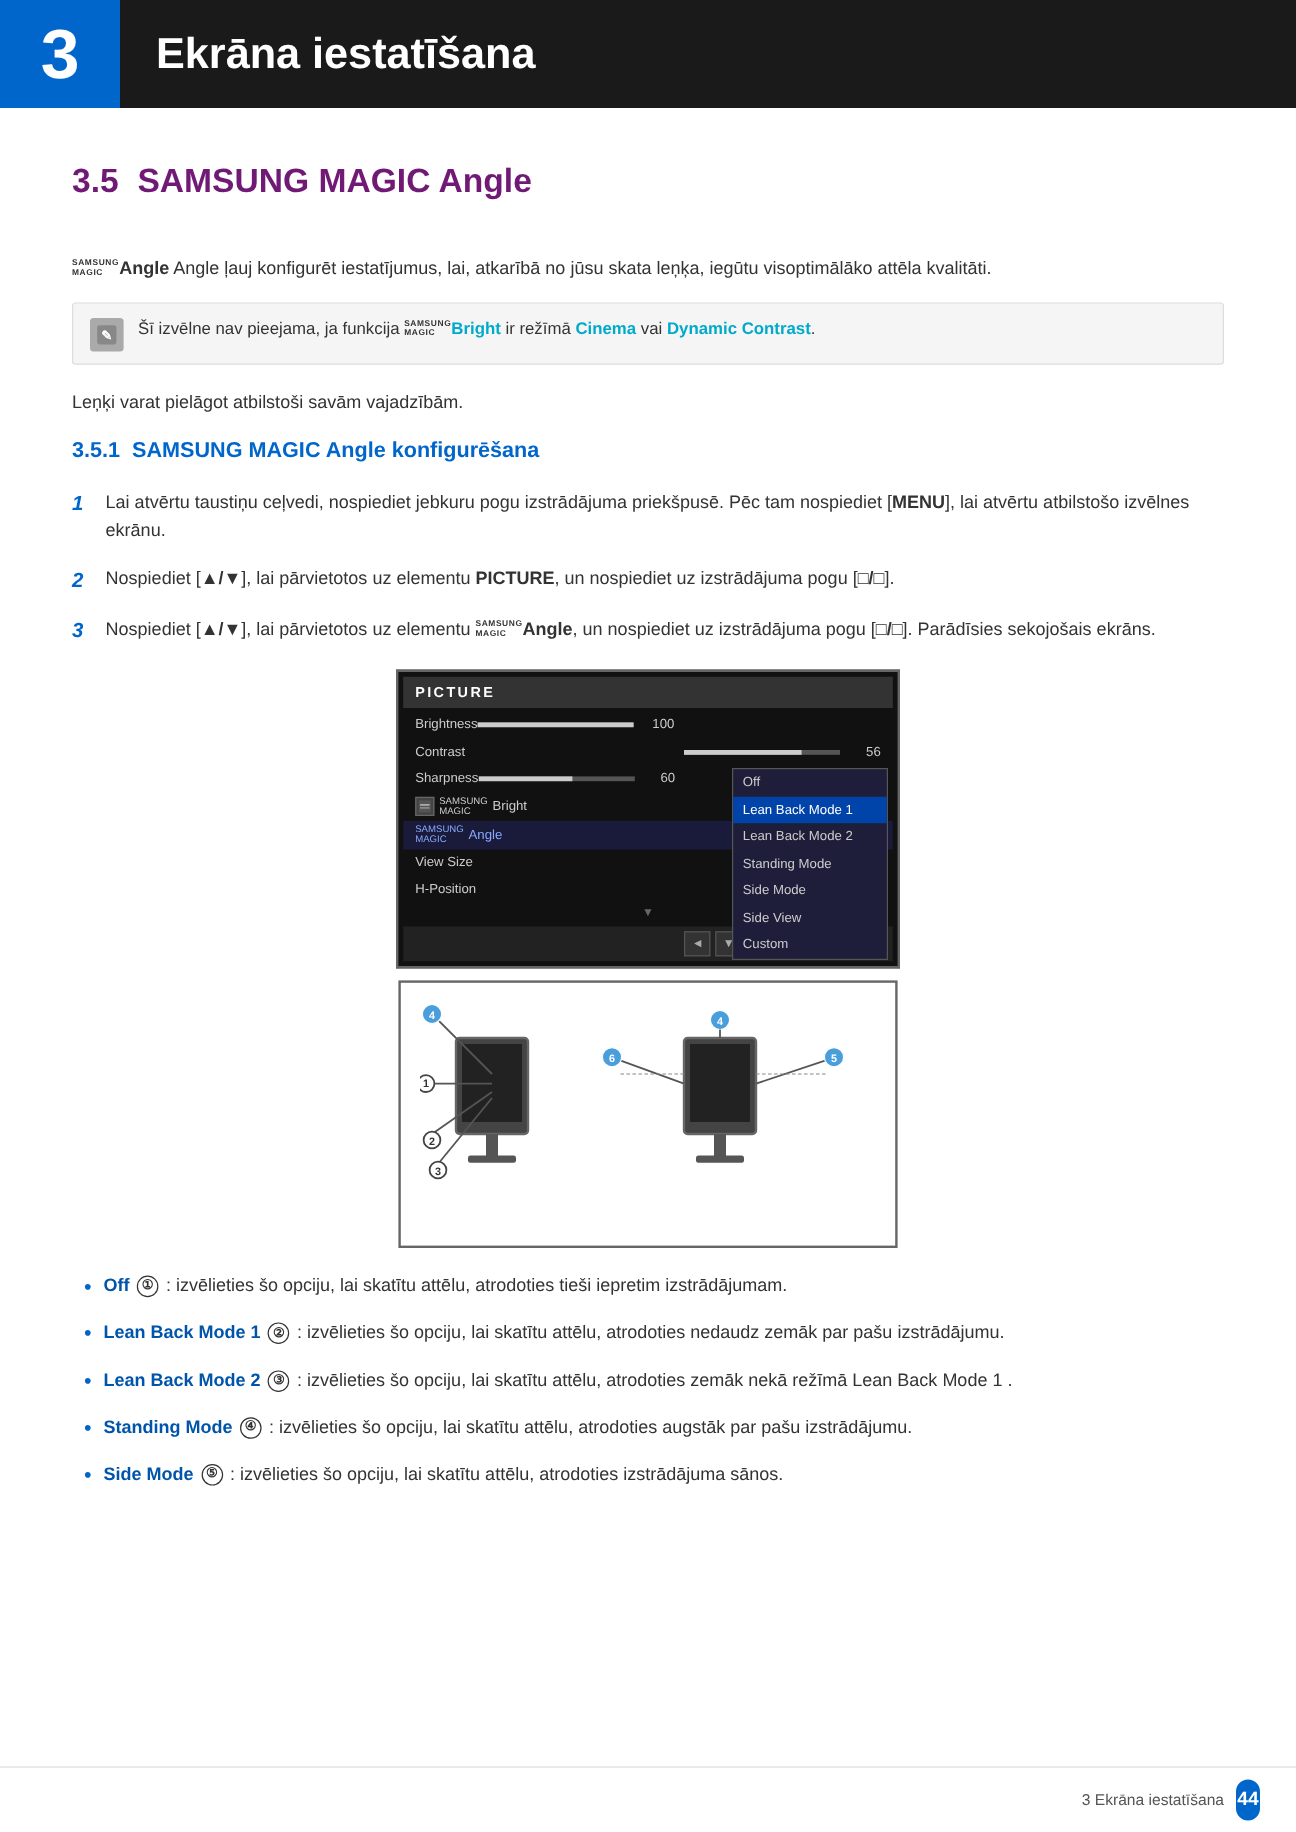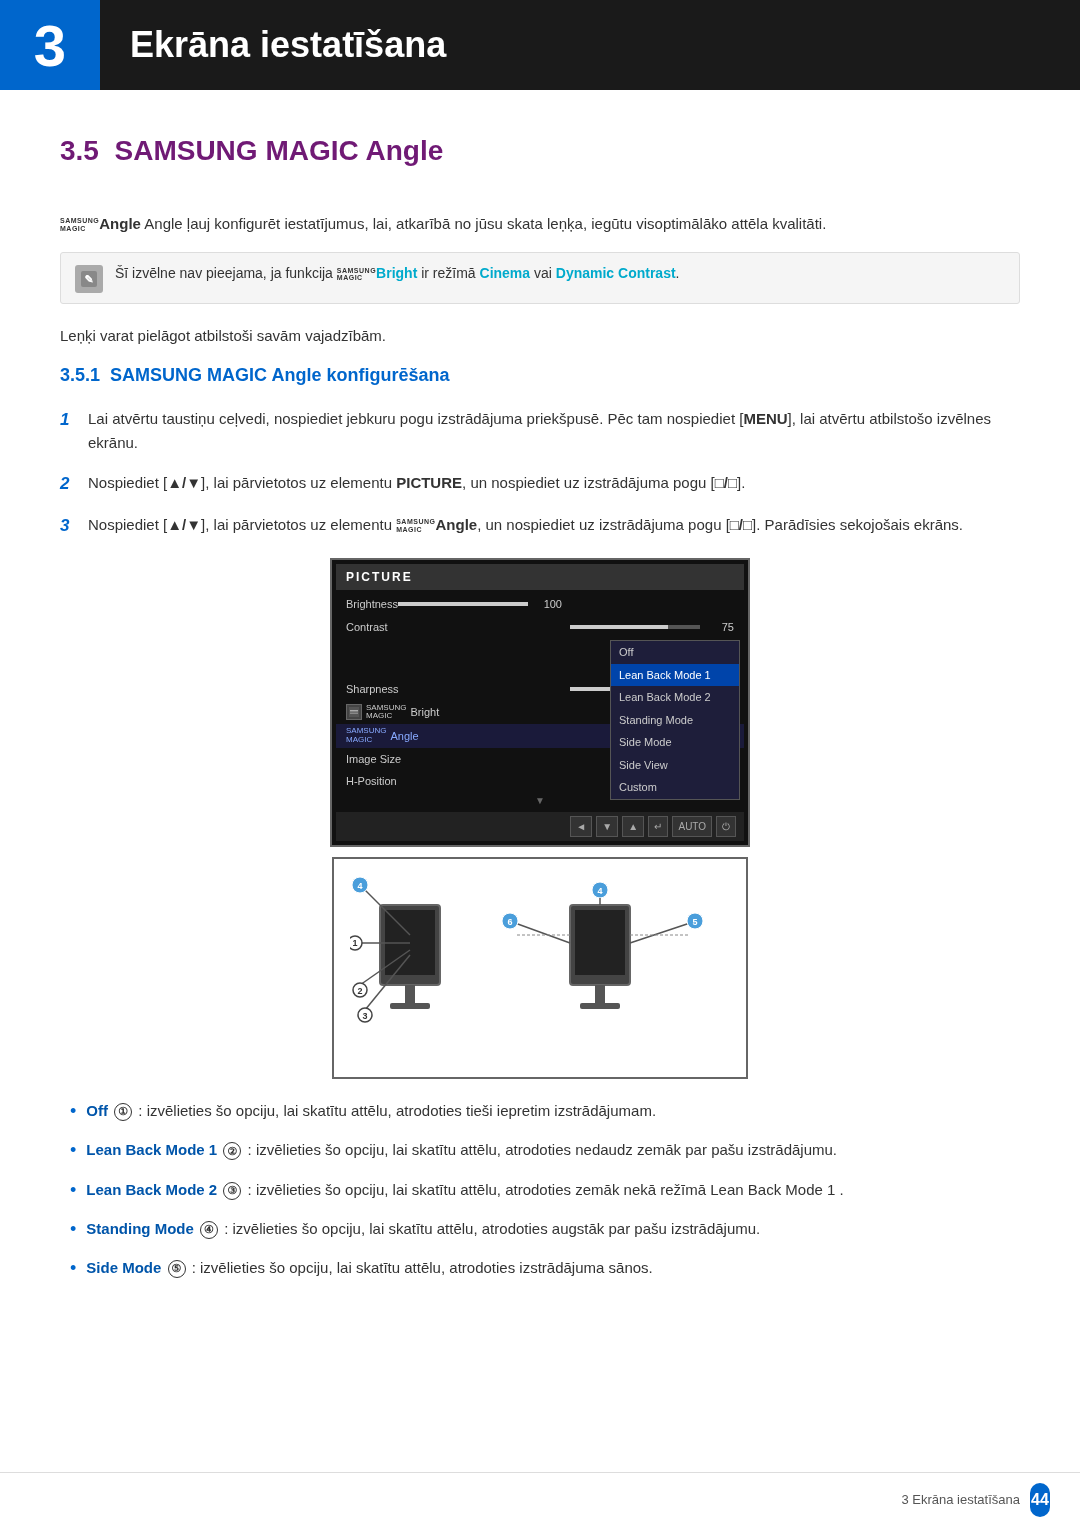--- a/index.html
+++ b/index.html
@@ -288,24 +288,24 @@
           </div>
           <span style="min-width:28px;text-align:right;font-size:11px;">100</span>
         </div>
       </div>
       <div style="display:flex;justify-content:space-between;align-items:center;padding:3px 10px;color:#ccc;font-size:11px;">
         <span>Contrast</span>
         <div style="display:flex;align-items:center;gap:6px;">
           <div style="width:130px;height:4px;background:#555;position:relative;">
             <div style="height:100%;background:#ccc;position:absolute;left:0;top:0;width:75%;"></div>
           </div>
-          <span style="min-width:28px;text-align:right;font-size:11px;">75</span>
-        </div>
-      </div>
-      <div style="display:flex;justify-content:space-between;align-items:center;padding:3px 10px;color:#ccc;font-size:11px;margin-top:40px;">
+          <span style="min-width:28px;text-align:right;font-size:11px;">56</span>
+        </div>
+      </div>
+      <div style="display:flex;justify-content:flex-start;align-items:center;padding:3px 10px;color:#ccc;font-size:11px;">
         <span>Sharpness</span>
         <div style="display:flex;align-items:center;gap:6px;">
           <div style="width:130px;height:4px;background:#555;position:relative;">
             <div style="height:100%;background:#ccc;position:absolute;left:0;top:0;width:60%;"></div>
           </div>
           <span style="min-width:28px;text-align:right;font-size:11px;">60</span>
         </div>
       </div>
       <div style="display:flex;justify-content:space-between;align-items:center;padding:3px 10px;color:#ccc;font-size:11px;">
         <div style="display:flex;align-items:center;gap:4px;">
@@ -336,21 +336,21 @@
           <div style="padding:3px 8px;color:#ccc;">Off</div>
           <div style="padding:3px 8px;background:#0044aa;color:white;">Lean Back Mode 1</div>
           <div style="padding:3px 8px;color:#ccc;">Lean Back Mode 2</div>
           <div style="padding:3px 8px;color:#ccc;">Standing Mode</div>
           <div style="padding:3px 8px;color:#ccc;">Side Mode</div>
           <div style="padding:3px 8px;color:#ccc;">Side View</div>
           <div style="padding:3px 8px;color:#ccc;">Custom</div>
         </div>
       </div>
       <div style="display:flex;justify-content:space-between;align-items:center;padding:3px 10px;color:#ccc;font-size:11px;">
-        <span>Image Size</span>
+        <span>View Size</span>
       </div>
       <div style="display:flex;justify-content:space-between;align-items:center;padding:3px 10px;color:#ccc;font-size:11px;">
         <span>H-Position</span>
       </div>
 
       <div style="text-align:center;color:#666;font-size:10px;padding-bottom:2px;">▼</div>
 
       <div style="background:#222;display:flex;gap:4px;padding:4px 8px;justify-content:flex-end;margin-top:2px;">
         <div style="color:#aaa;font-size:10px;background:#333;padding:2px 5px;border:1px solid #555;">◄</div>
         <div style="color:#aaa;font-size:10px;background:#333;padding:2px 5px;border:1px solid #555;">▼</div>

